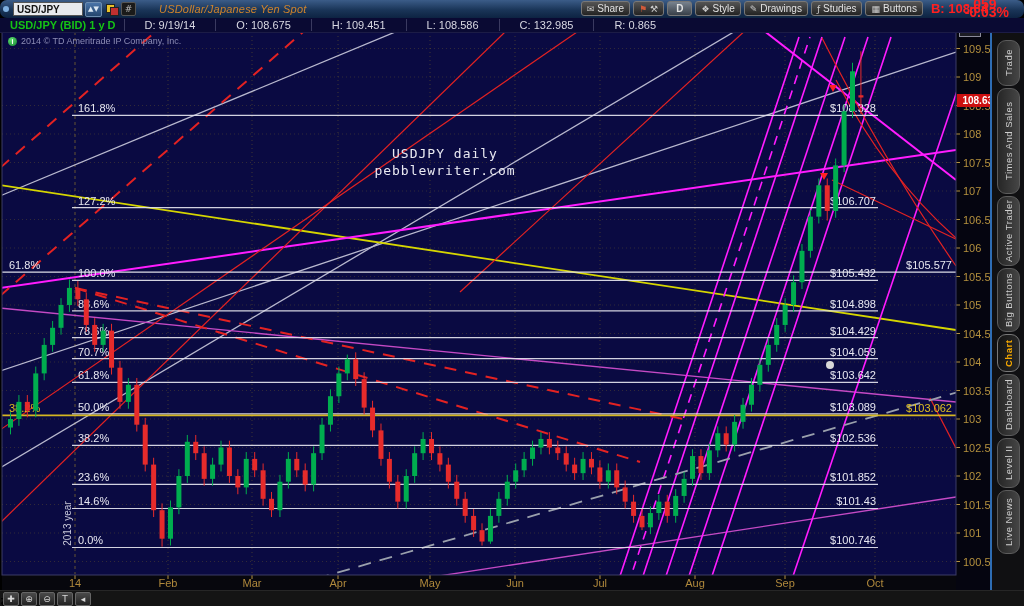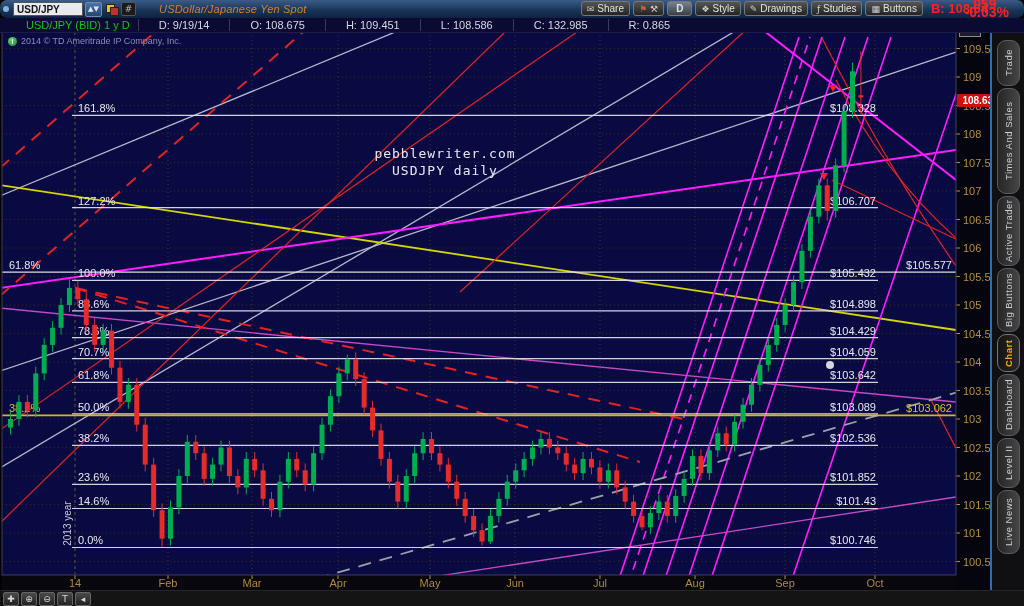--- a/index.html
+++ b/index.html
@@ -24,21 +24,21 @@
   .chip{display:inline-flex;align-items:center;gap:3px;height:13px;padding:0 5px;border-radius:3px;
     background:linear-gradient(#555,#232323);border:1px solid #777;color:#e2e2e2;font-size:10px;white-space:nowrap;}
   .chip .ci{font-size:9px;color:#cfcfcf;}
   .chip.dchip{background:linear-gradient(#7a8globe0,#39414a);background:linear-gradient(#78828e,#394049);
     padding:0 8px;font-weight:bold;}
   .bidtxt{color:#ff2020;font-size:13px;font-weight:bold;margin-left:5px;white-space:nowrap;}
   .chg{position:absolute;right:15px;top:0;text-align:left;color:#ff2020;font-size:14px;line-height:8px;font-weight:bold;}
   
   .ohlcbar{position:absolute;left:0;top:18px;width:1024px;height:14px;background:#0a0a33;
     border-bottom:1px solid #1c1c46;display:flex;align-items:center;font-size:11px;z-index:29;}
-  .ohlcbar .grn{color:#15c315;font-weight:normal;padding:0 8px 0 10px;margin-left:16px;}
+  .ohlcbar .grn{color:#15c315;font-weight:bold;padding:0 8px 0 10px;}
   .ohlcbar .itm{color:#d8d8e2;padding:0 20px;border-left:1px solid #3a3a60;height:12px;line-height:12px;}
   
   .plotbg{position:absolute;left:2px;top:32px;width:954px;height:543px;background:#0a0a42;z-index:1;}
   .axisright{position:absolute;left:956px;top:32px;width:34px;height:558px;background:#050510;z-index:1;}
   .axisbottom{position:absolute;left:2px;top:575px;width:954px;height:15px;background:#07070d;z-index:1;}
   #chart-svg{position:absolute;left:0;top:0;width:1024px;height:606px;z-index:5;}
   .copyright{position:absolute;left:8px;top:36px;z-index:10;display:flex;align-items:flex-end;gap:4px;
     color:#8c8cb4;font-size:9px;}
   .cpdot{display:inline-block;width:9px;height:9px;border-radius:50%;background:radial-gradient(circle at 35% 30%,#5fe06f,#108030);
     color:#fff;font-size:7px;line-height:9px;text-align:center;font-weight:bold;}
@@ -517,22 +517,22 @@
     </g>
     <rect x="2" y="32" width="954" height="543" fill="none" stroke="#3c3c66" stroke-width="1"></rect>
   </svg>
 
 <div class="copyright">
   <span class="cpdot">i</span>
   <span>2014 © TD Ameritrade IP Company, Inc.</span>
 </div>
 
 <div class="watermark">
+  <div>USDJPY daily</div>
   <div>pebblewriter.com</div>
-  <div>USDJPY daily</div>
 </div>
 
 <div class="yearlbl">2013 year</div>
 <div class="zchip">Z</div>
 <div class="pricebadge">108.637</div>
 
 <div class="sidebar" id="sidebar">
     <div class="vtab" style="top: 22px; height: 44px;">Trade</div>
     <div class="vtab" style="top: 70px; height: 104px;">Times And Sales</div>
     <div class="vtab" style="top: 178px; height: 68px;">Active Trader</div>

